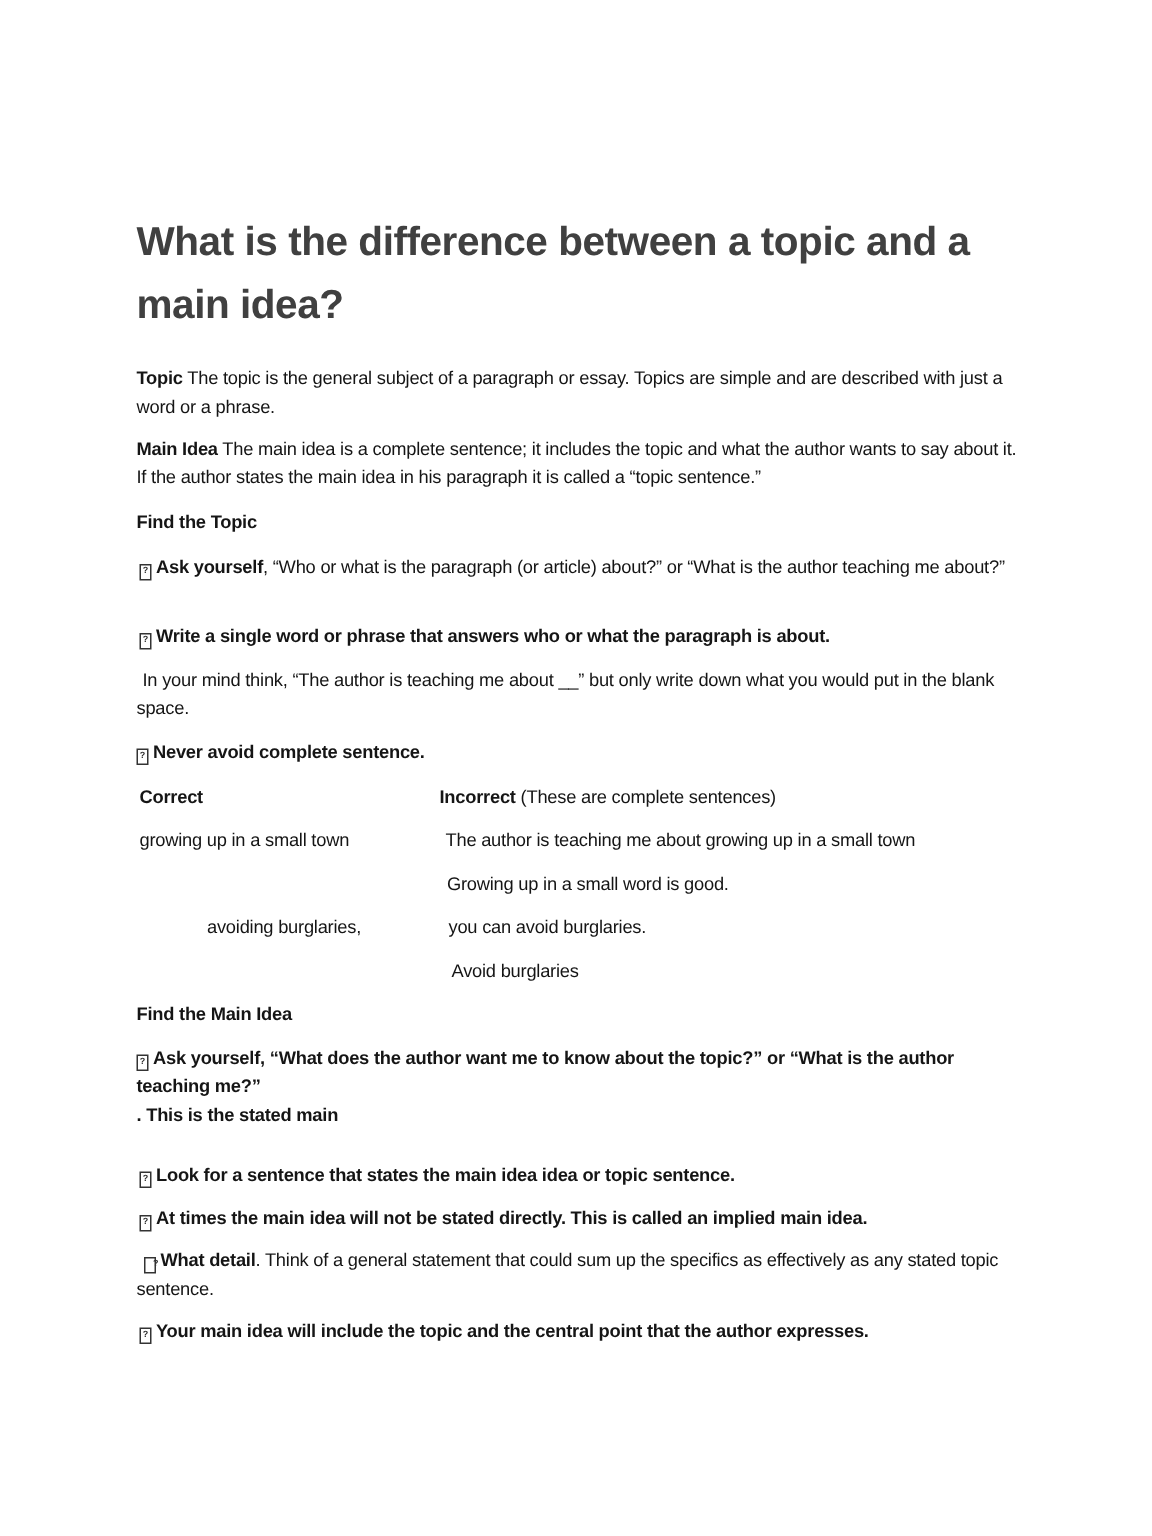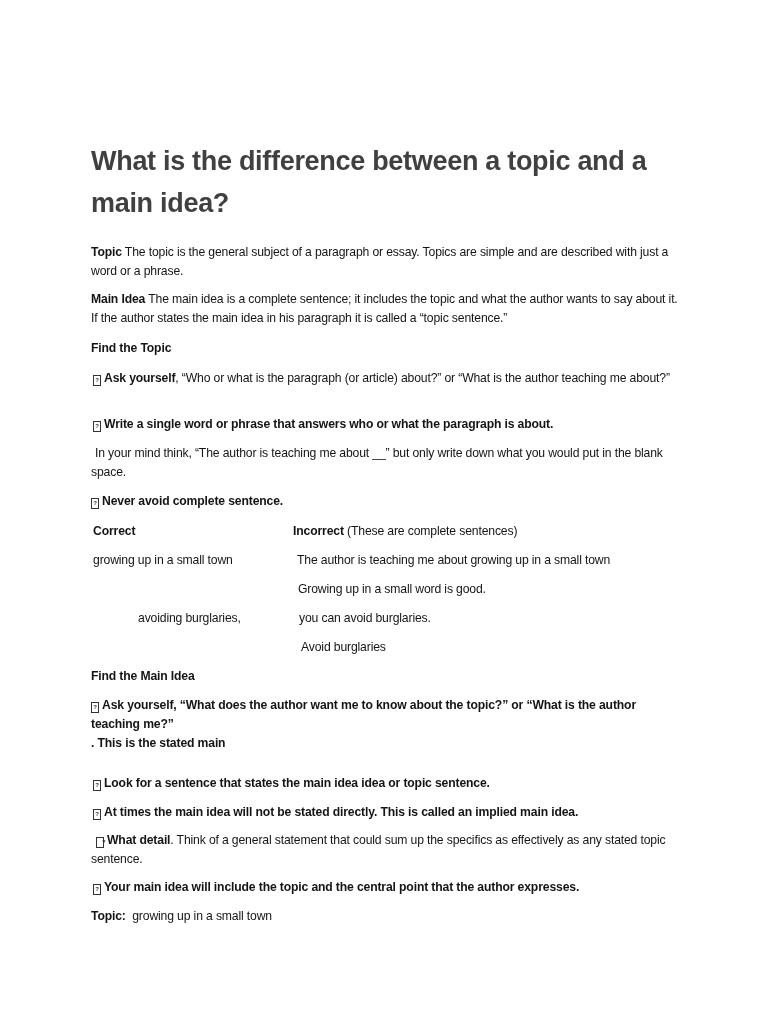--- a/index.html
+++ b/index.html
@@ -101,15 +101,14 @@
   </div>
 
   <div class="line wrap" style="top:831px; text-indent:5px;">
     <span class="glyph">?</span><span class="b">What detail</span><span>. Think of a general statement that could sum up the specifics as effectively as any stated topic sentence.</span>
   </div>
 
   <div class="line b" style="top:878px; left:93px;">
     <span class="glyph">?</span><span>Your main idea will include the topic and the central point that the author expresses.</span>
   </div>
 
-  <div class="line" style="top:907px; white-space:pre;"><span class="b">Topic:</span><span>  growing up in a small town</span></div>
 
 </div>
 
 </body></html>

